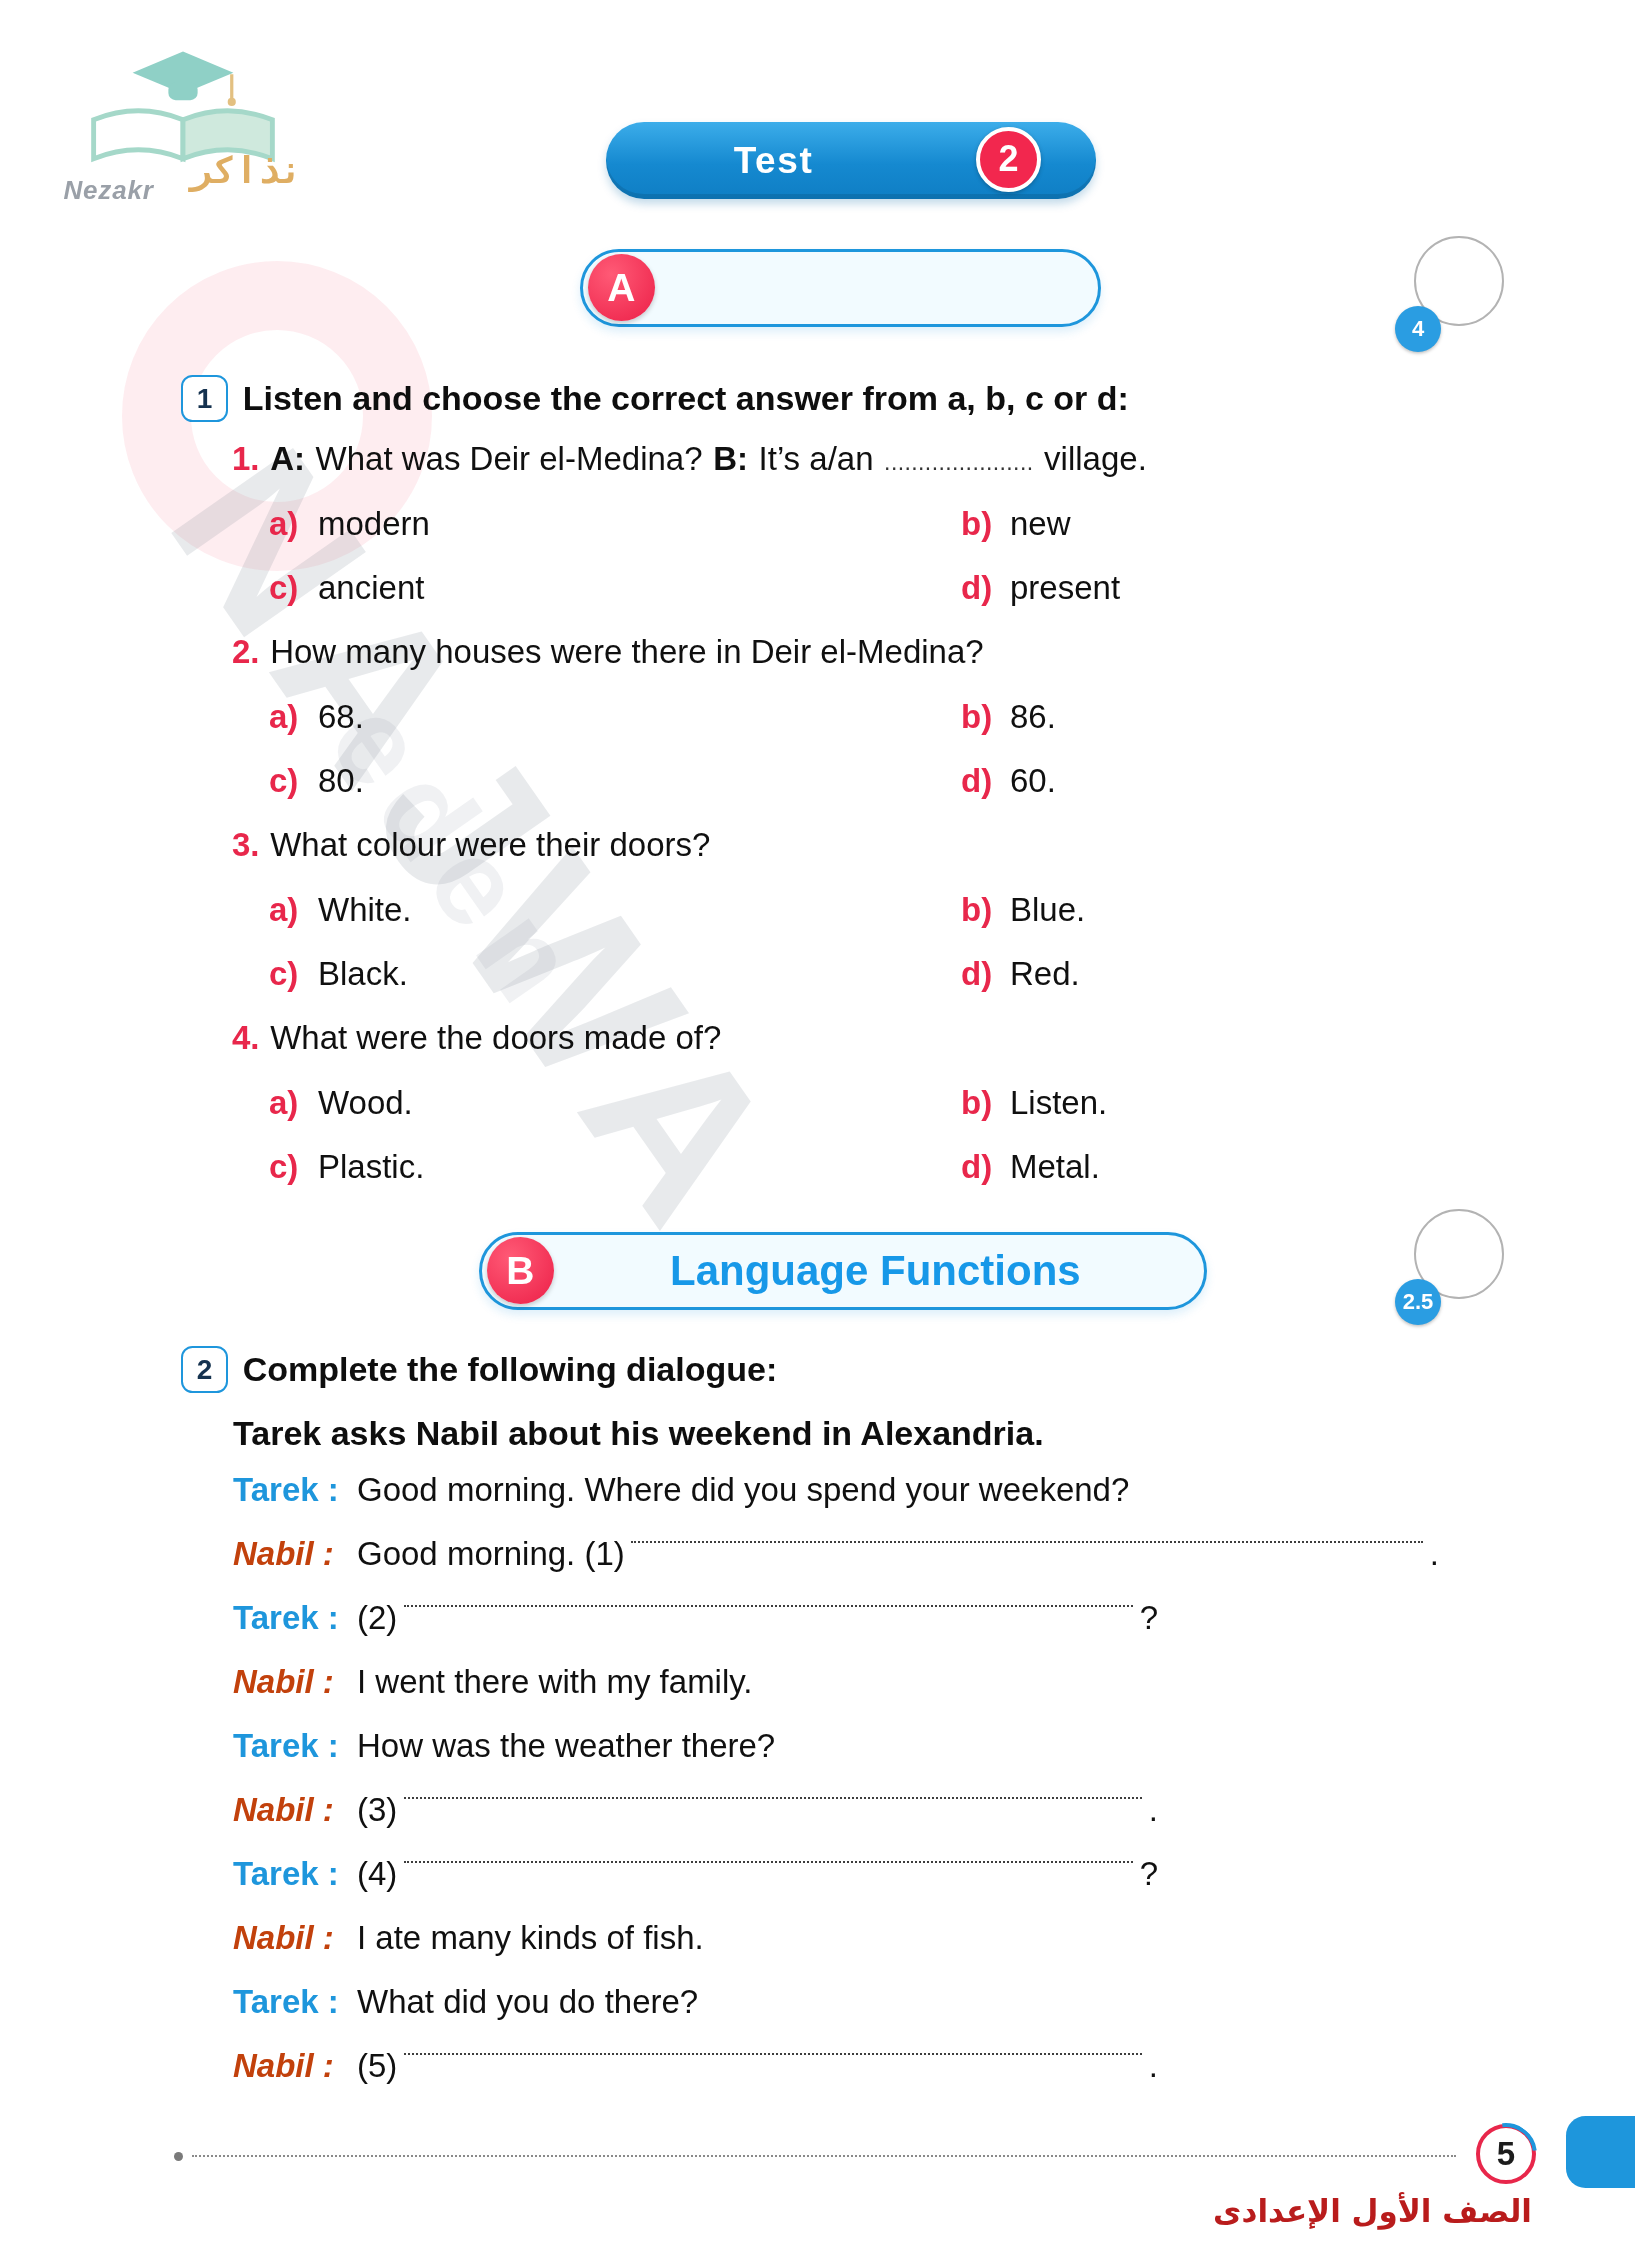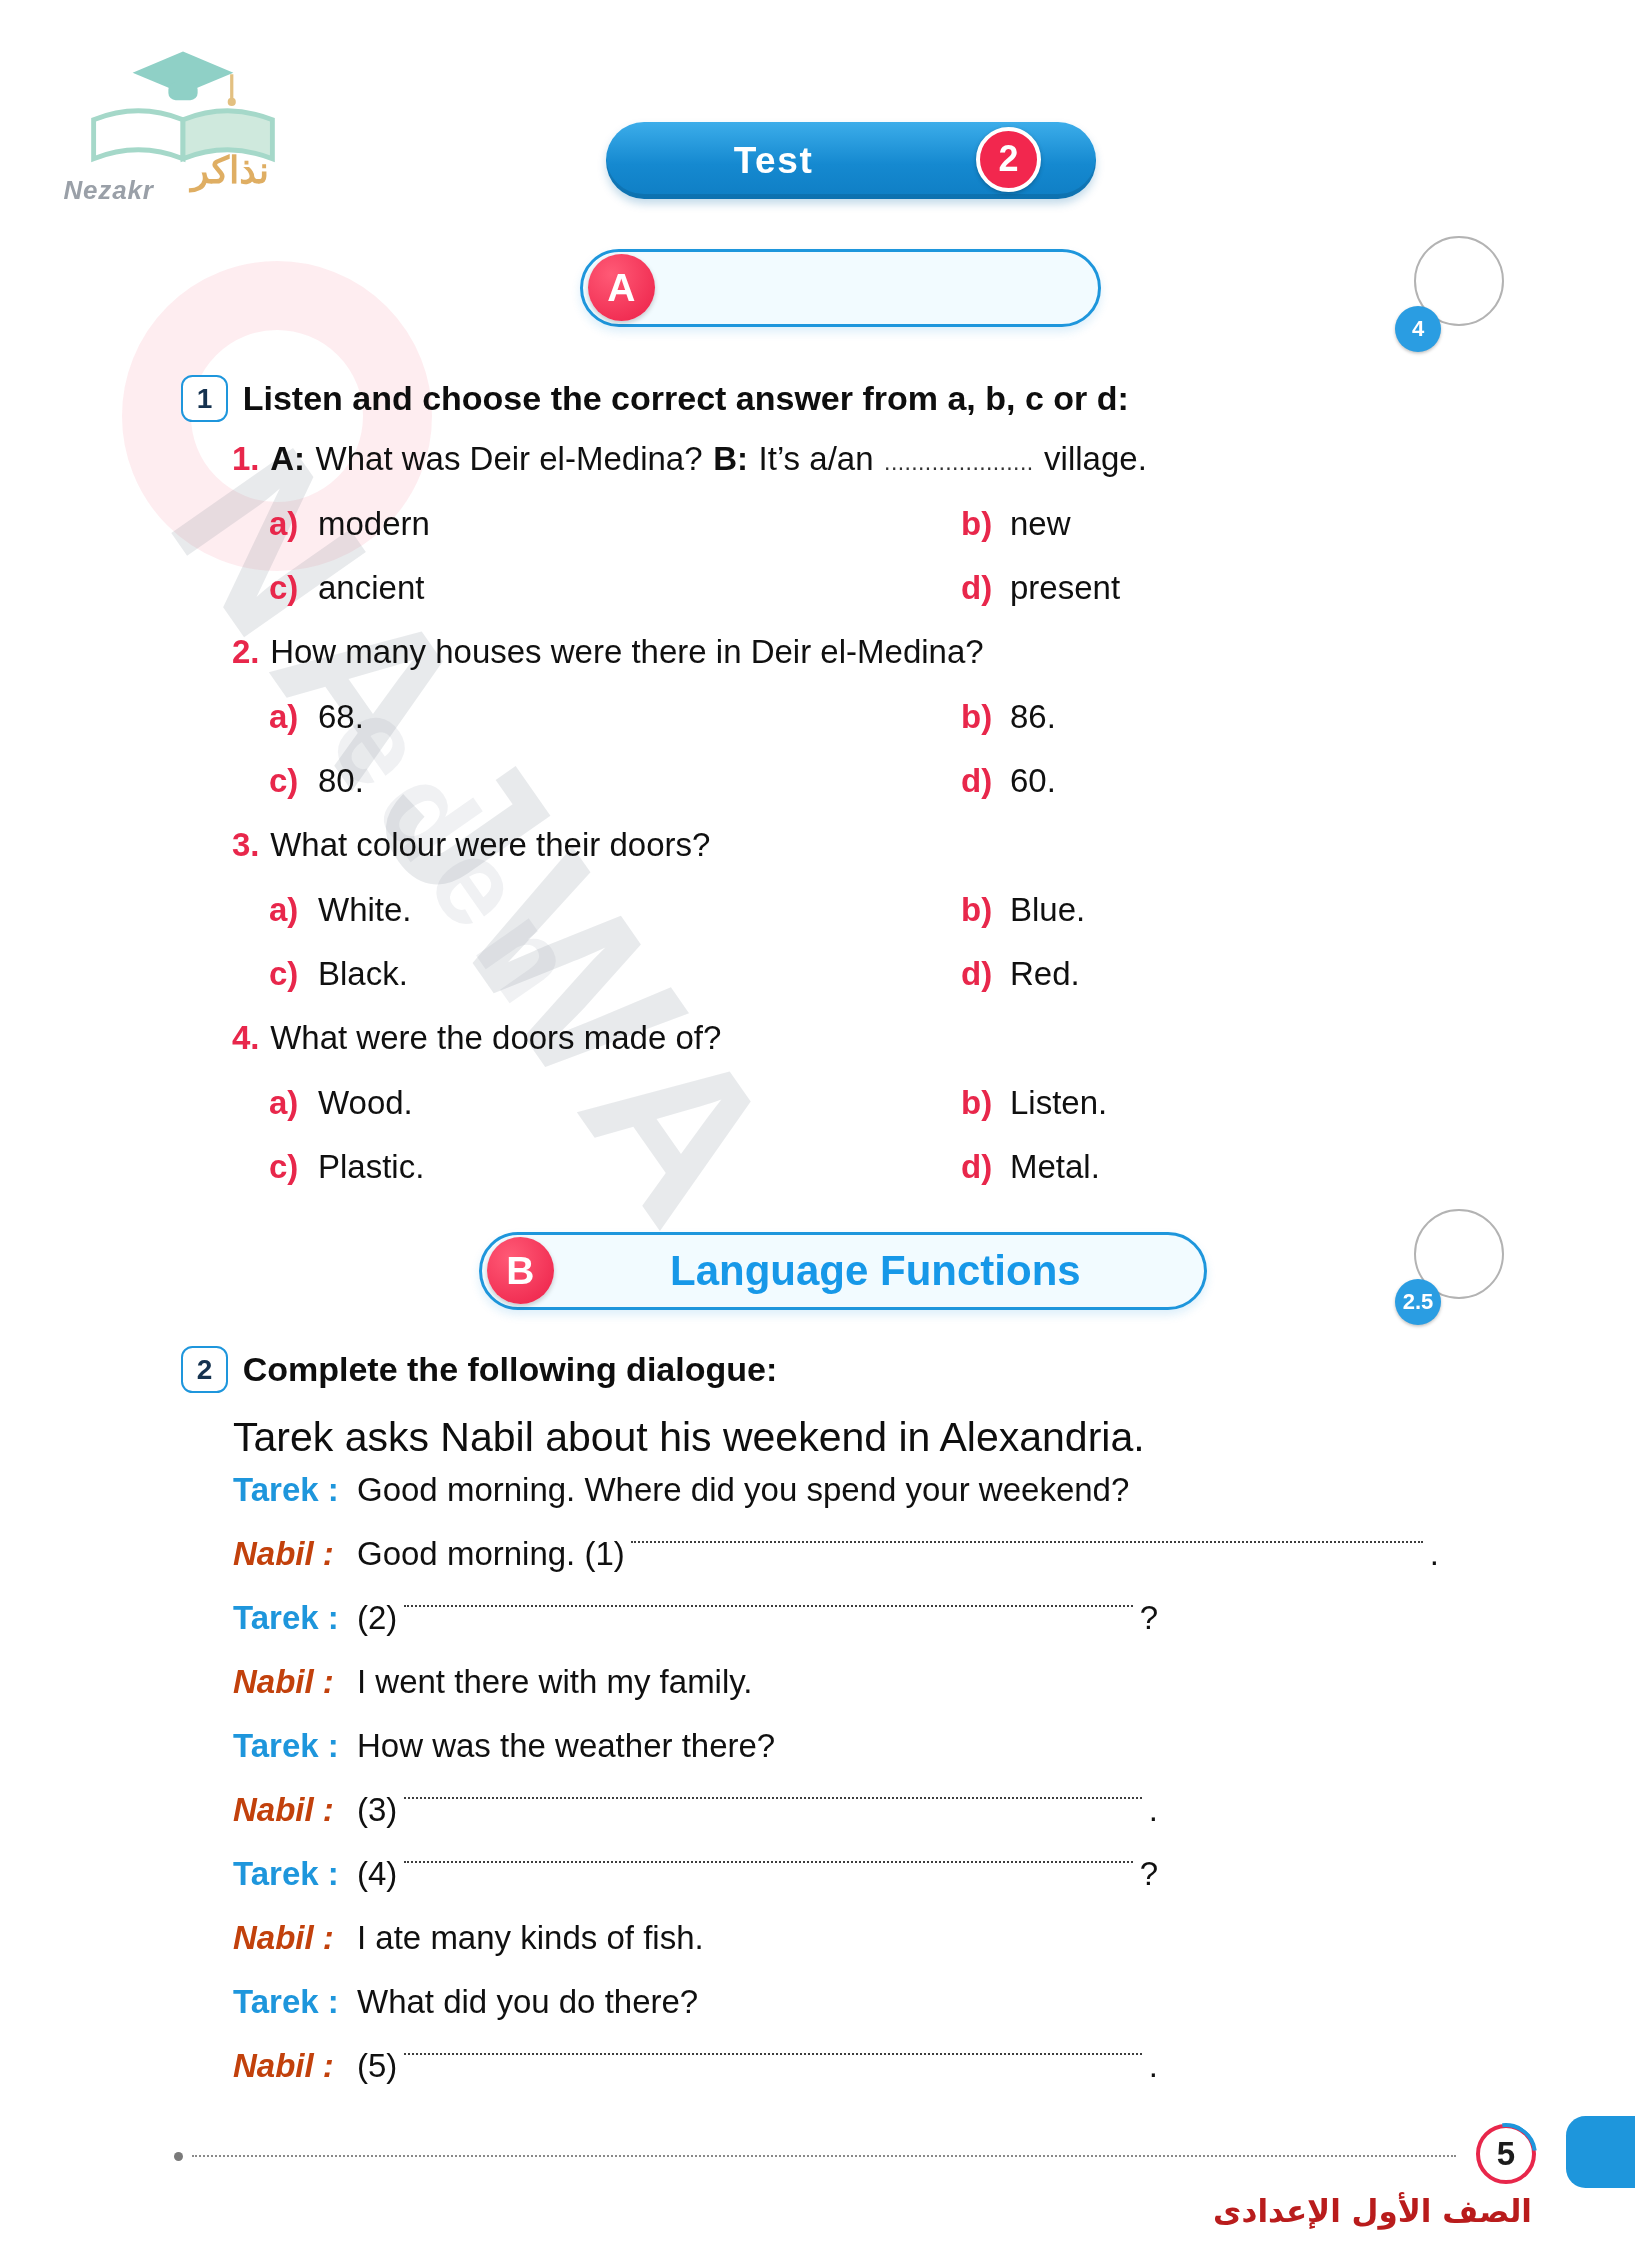--- a/index.html
+++ b/index.html
@@ -37,21 +37,21 @@
   .logo { position:absolute; left:57px; top:45px; width:261px; height:183px; }
   .logo svg { position:absolute; left:20.4px; top:0; }
   .logo-en {
     position:absolute; left:6.5px; top:130px;
     font-size:26px; font-weight:700; font-style:italic;
     color:#9aa0a8; letter-spacing:0.8px;
   }
   .logo-ar {
     position:absolute; left:134px; top:104px;
     font-size:37px; font-weight:700; color:#dfae63;
-    font-family:Liberation Sans, sans-serif; direction:rtl;
+    font-family:Liberation Mono, monospace; direction:rtl;
   }
 
   
   .test-badge {
     position:absolute; left:606px; top:122px; width:490px; height:77px;
     border-radius:38px;
     background:linear-gradient(180deg,#3cadea 0%,#1589d0 55%,#0f7ec4 100%);
     box-shadow:0 4.9px 8.1px rgba(20,110,170,0.25), inset 0 -4.9px 0 rgba(0,0,0,0.10);
   }
   .test-label {
@@ -137,21 +137,21 @@
   }
   .opt {
     display:flex; align-items:baseline; gap:13px;
     height:64px; font-size:33px; color:#101010;
   }
   .ok { color:#e8274b; font-weight:700; min-width:36px; }
 
   
   .subtitle {
     position:absolute; left:233px; top:1414px;
-    font-size:41px; font-weight:400; color:#0e0e0e;
+    font-size:34px; font-weight:700; color:#0e0e0e;
   }
   .dialogue { position:absolute; left:233px; top:1471px; width:1206px; }
   .d-row {
     display:flex; align-items:flex-start;
     height:64px; font-size:33px; color:#101010; width:100%;
   }
   .d-row.short { width:925px; }
   .speaker { width:124px; flex:0 0 124px; font-weight:700; }
   .sp-t { color:#1e96dc; }
   .sp-n { color:#c2410c;font-style:italic; }

